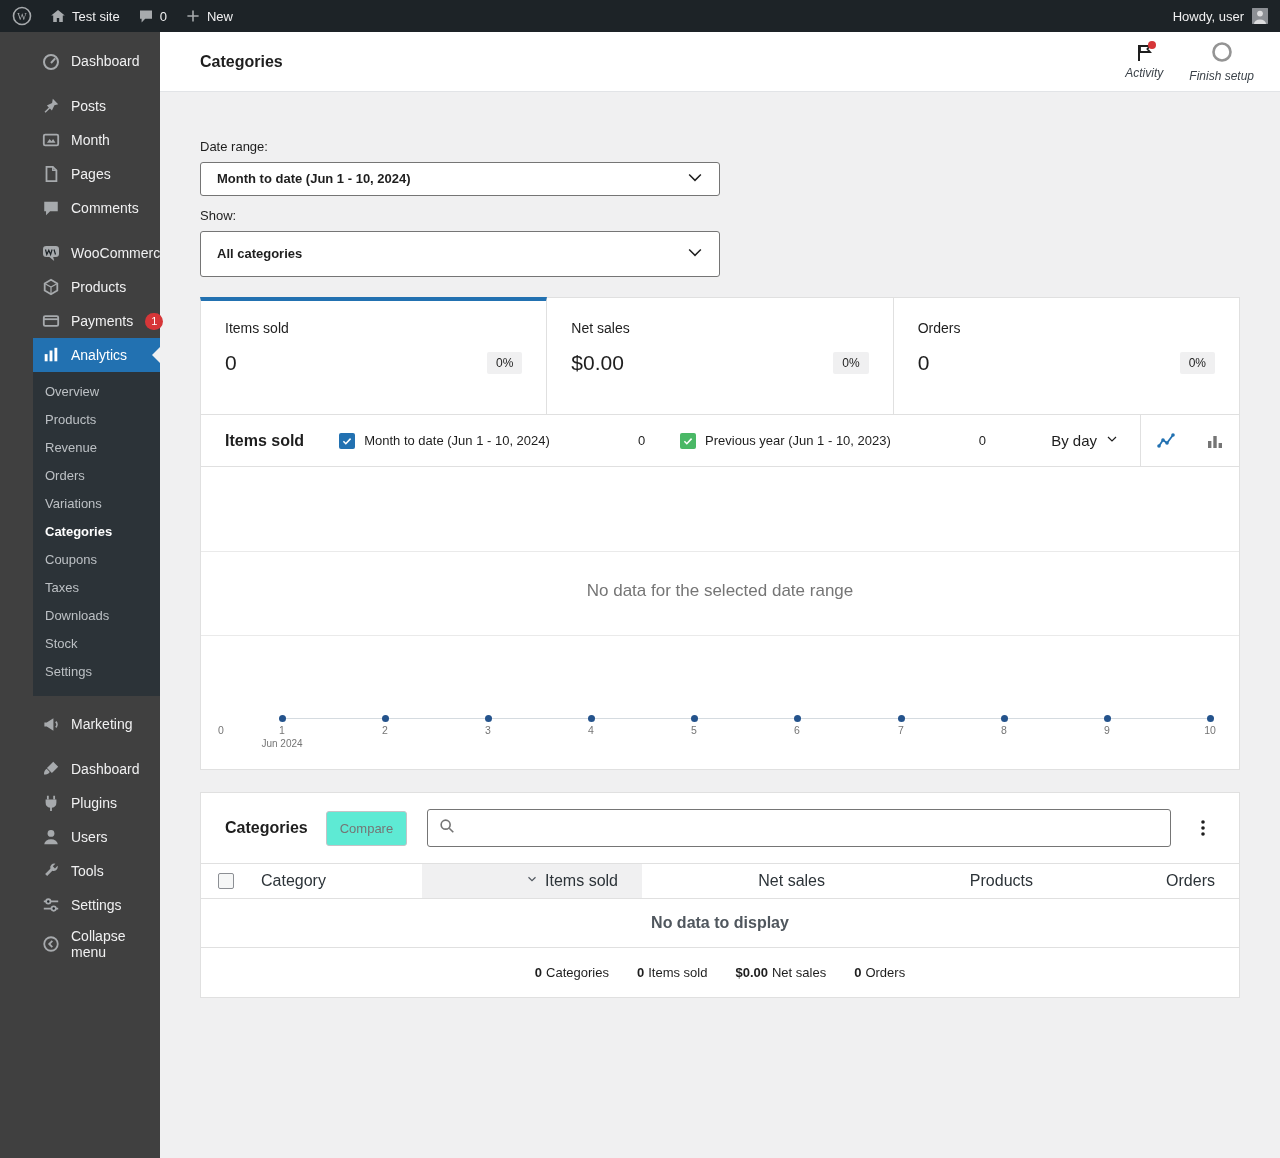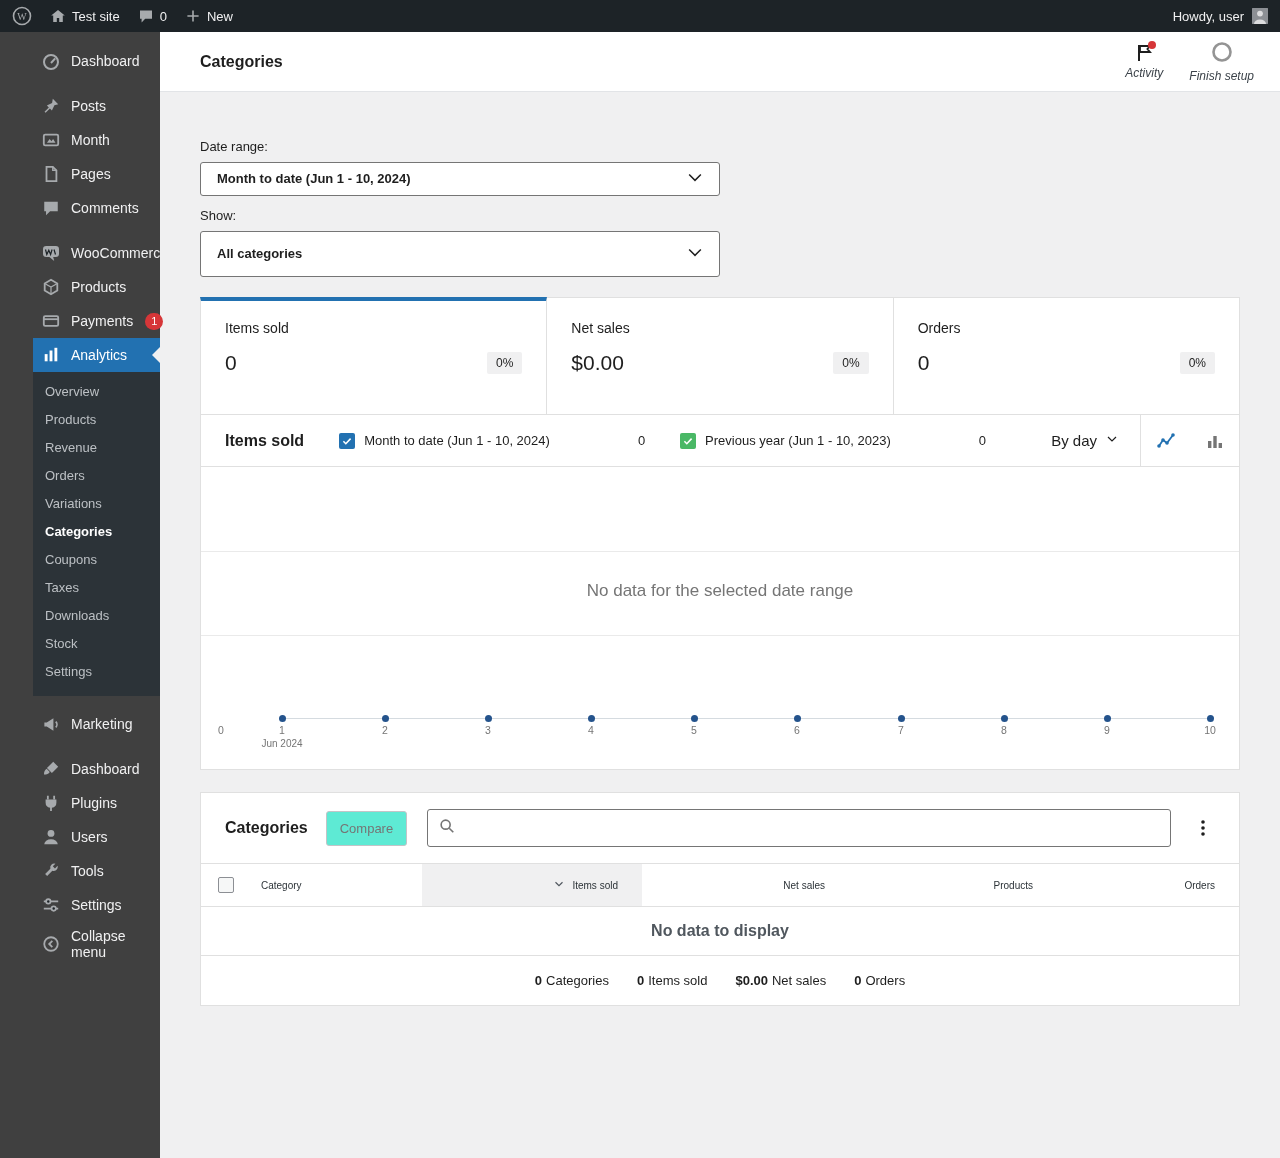--- a/index.html
+++ b/index.html
@@ -151,21 +151,21 @@
   }
   .search-box input {
     border:none; outline:none; flex:1; font-size:13px; margin-left:6px;
     font-family:"Liberation Sans", sans-serif; background:transparent;
   }
   .kebab { display:flex; align-items:center; justify-content:center; width:24px; height:24px; cursor:pointer; }
 
   .data-table-head {
     display:grid; grid-template-columns:50px 171px 220px 207px 208px 1fr;
     border-top:1px solid #e0e0e0; border-bottom:1px solid #e0e0e0;
-    height:44px; font-size:10px; color:#2c3338;
+    height:36px; font-size:16px; color:#2c3338;
   }
   .th { display:flex; align-items:center; }
   .th.num { justify-content:flex-end; padding-right:24px; cursor:pointer; }
   .th.sorted { background:#f0f0f1; gap:6px; }
   .th-checkbox { justify-content:center; }
   .cb {
     width:16px; height:16px; border:1px solid #8c8f94; border-radius:2px; background:#f6f7f7;
     cursor:pointer;
   }
   .th-category { padding-left:10px; cursor:pointer; }

